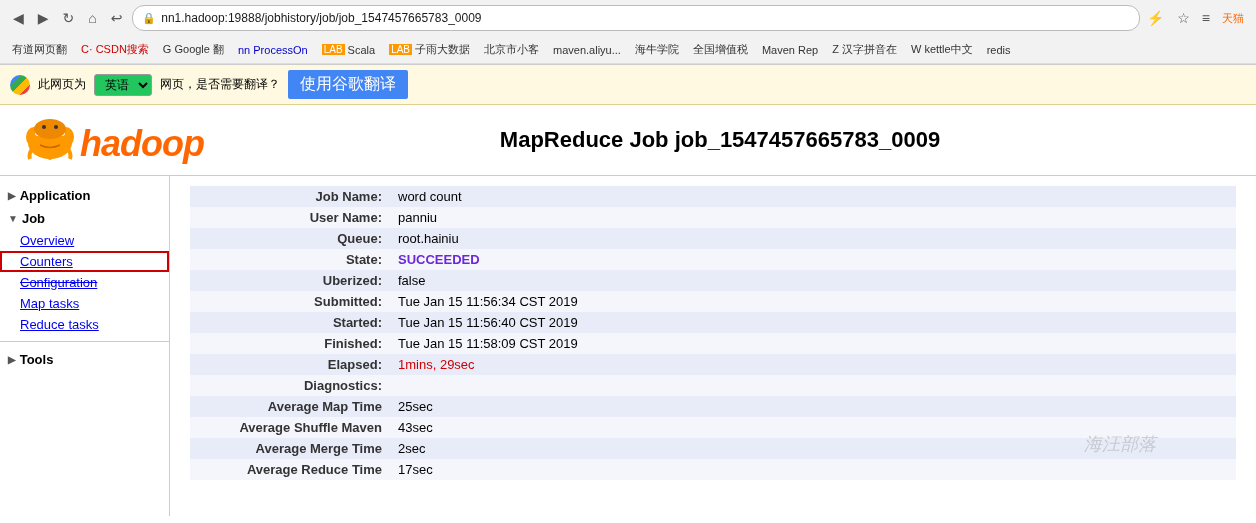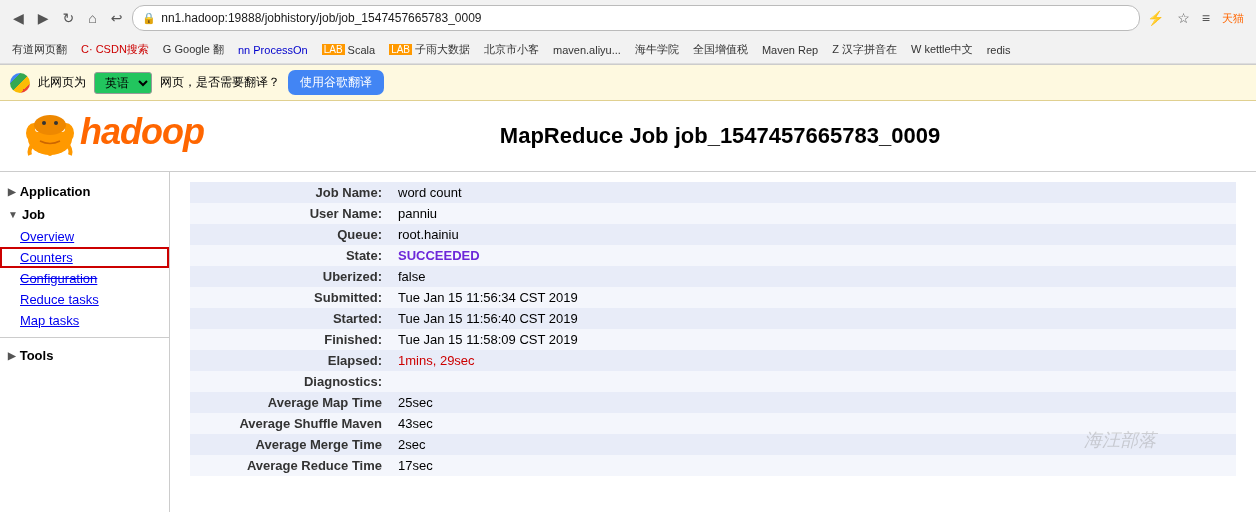--- a/index.html
+++ b/index.html
@@ -16,25 +16,25 @@
     .browser-icon-btn { background: none; border: none; cursor: pointer; font-size: 14px; color: #555; padding: 2px 4px; }
 
     
     .bookmarks-bar { display: flex; align-items: center; padding: 2px 8px; gap: 6px; background: #f2f2f2; border-bottom: 1px solid #ddd; height: 28px; overflow: hidden; }
     .bookmark-item { font-size: 11px; color: #333; cursor: pointer; white-space: nowrap; padding: 2px 4px; display: flex; align-items: center; gap: 3px; }
 
     
     .translation-bar { background: #fef9e0; border-bottom: 1px solid #e0d090; padding: 5px 10px; display: flex; align-items: center; gap: 8px; font-size: 12px; }
     .translation-icon { width: 20px; height: 20px; border-radius: 50%; background: linear-gradient(135deg, #4285f4 25%, #34a853 25% 50%, #fbbc05 50% 75%, #ea4335 75%); display: inline-block; flex-shrink: 0; }
     .translation-dropdown { background: #22c55e; border: 1px solid #999; padding: 2px 6px; border-radius: 3px; font-size: 12px; cursor: pointer; }
-    .translation-main-btn { background: #4285f4; color: #fff; border: none; padding: 4px 12px; border-radius: 7px; font-size: 12px; cursor: pointer; }
+    .translation-main-btn { background: #4285f4; color: #fff; border: none; padding: 4px 12px; border-radius: 2px; font-size: 16px; cursor: pointer; }
 
     
     .page-header { display: flex; align-items: center; padding: 10px 20px; border-bottom: 1px solid #ccc; background: #fff; }
-    .hadoop-logo { display: flex; align-items: flex-start; }
+    .hadoop-logo { display: flex; align-items: flex-end; }
     .logo-elephant { width: 60px; height: 50px; }
     .logo-text { font-size: 36px; font-weight: bold; color: #f60; font-style: italic; letter-spacing: -1px; }
     .header-title { flex: 1; text-align: center; font-size: 22px; font-weight: bold; color: #000; }
 
     
     .main-area { display: flex; min-height: 340px; }
 
     
     .sidebar { width: 170px; flex-shrink: 0; border-right: 1px solid #ccc; padding: 8px 0; background: #fff; }
     .sidebar-section-title { font-weight: bold; font-size: 13px; padding: 4px 8px; display: flex; align-items: center; gap: 4px; cursor: pointer; }
@@ -139,22 +139,22 @@
         <span class="arrow">▶</span>
         <span>Application</span>
       </div>
       <div class="sidebar-section-title">
         <span class="arrow">▼</span>
         <span>Job</span>
       </div>
       <a class="sidebar-link">Overview</a>
       <a class="sidebar-link active-box">Counters</a>
       <a class="sidebar-link" style="text-decoration:line-through underline;">Configuration</a>
+      <a class="sidebar-link">Map tasks</a>
       <a class="sidebar-link">Reduce tasks</a>
-      <a class="sidebar-link">Map tasks</a>
       <hr class="sidebar-divider">
       <div class="sidebar-section-title">
         <span class="arrow">▶</span>
         <span>Tools</span>
       </div>
     </div>
 
     <div class="content-area">
       <table class="job-info-table">
         <tbody id="job-rows">

